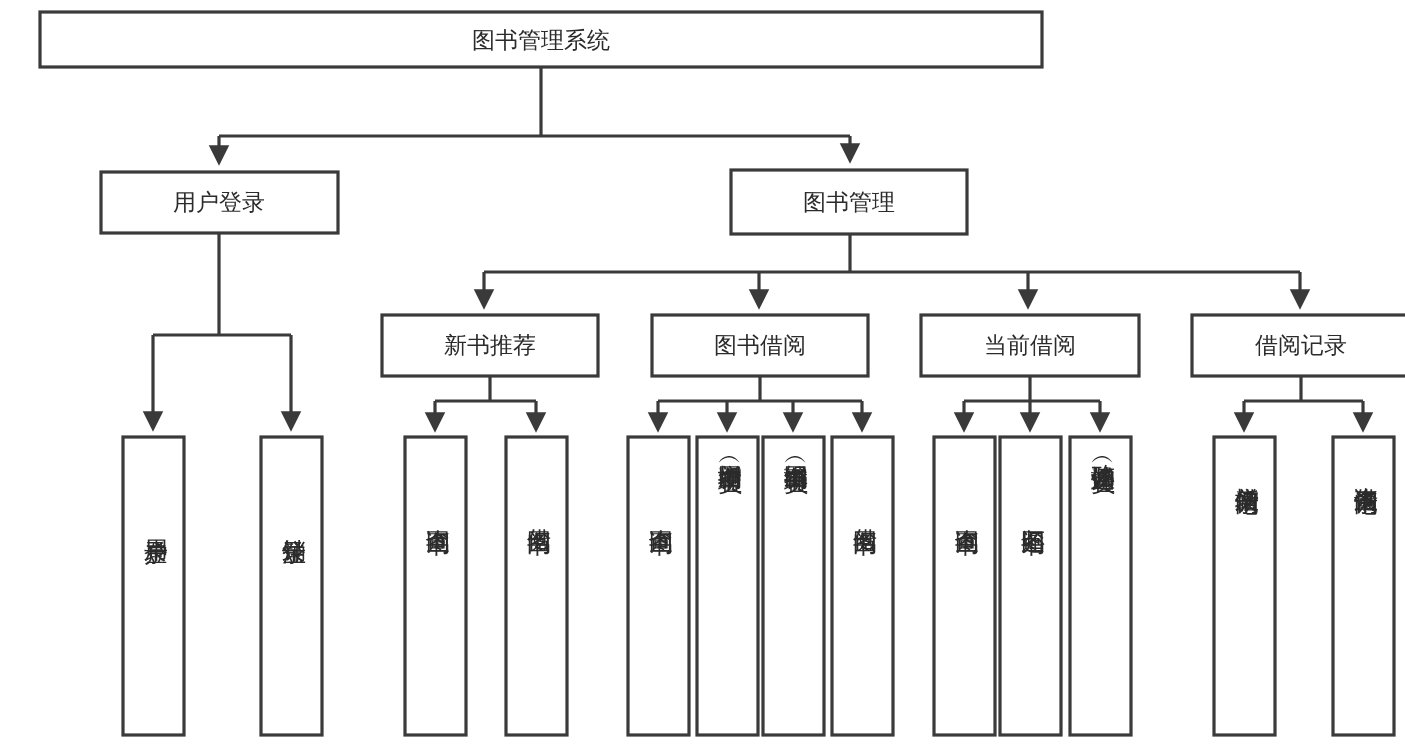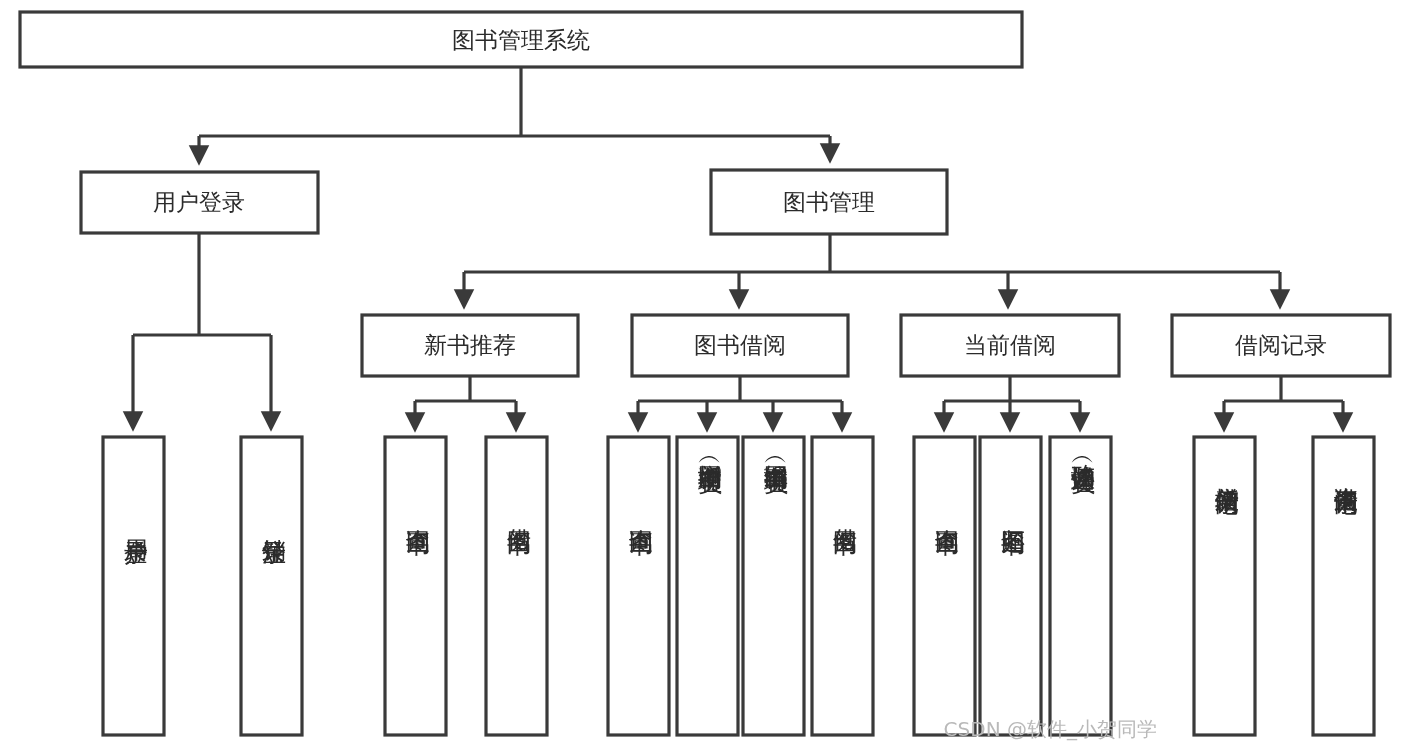--- a/index.html
+++ b/index.html
@@ -1,18 +1,18 @@
 <!DOCTYPE html>
 <html><head>
 <meta charset="utf-8">
 <style>
   html,body{margin:0;padding:0;background:#ffffff;}
   body{width:1405px;height:747px;overflow:hidden;
        font-family:"DejaVu Sans","Liberation Sans",sans-serif;}
-  #diagram-root{position:relative;width:1167px;height:747px;background:#fff;}
+  #diagram-root{position:relative;width:1167px;height:747px;background:#fff;margin-left:20px;}
   svg.flow{position:absolute;left:0;top:0;width:1405px;height:747px;display:block;}
   .node-rect{fill:#ffffff;stroke:#3a3a3a;stroke-width:3.2;}
   .link{stroke:#3a3a3a;stroke-width:3.2;fill:none;stroke-linecap:butt;}
   .node-label{fill:#2b2b2b;font-family:"DejaVu Sans","Liberation Sans",sans-serif;
               font-size:23px;text-anchor:middle;dominant-baseline:middle;}
   .vlabel{position:absolute;writing-mode:vertical-rl;text-orientation:upright;
           color:#2b2b2b;font-size:24px;line-height:1.12;letter-spacing:1px;
           font-family:"DejaVu Sans","Liberation Sans",sans-serif;
           text-align:left;white-space:nowrap;pointer-events:none;}
   .watermark{position:absolute;right:10px;bottom:4px;color:#b9b9b9;font-size:20px;
@@ -149,14 +149,13 @@
   <div class="vlabel" style="left:762px;top:445px;">编辑图书（管理员）</div>
   <div class="vlabel" style="left:831px;top:510px;">借阅图书</div>
 
   <div class="vlabel" style="left:933px;top:510px;">查询图书</div>
   <div class="vlabel" style="left:999px;top:510px;">归还图书</div>
   <div class="vlabel" style="left:1069px;top:445px;">确认归还（管理员）</div>
 
   <div class="vlabel" style="left:1213px;top:468px;">新增借阅记录</div>
   <div class="vlabel" style="left:1332px;top:468px;">查询借阅记录</div>
 
-  <div class="watermark">CSDN @软件_小贺同学</div>
 </div>
 
 </body></html>

